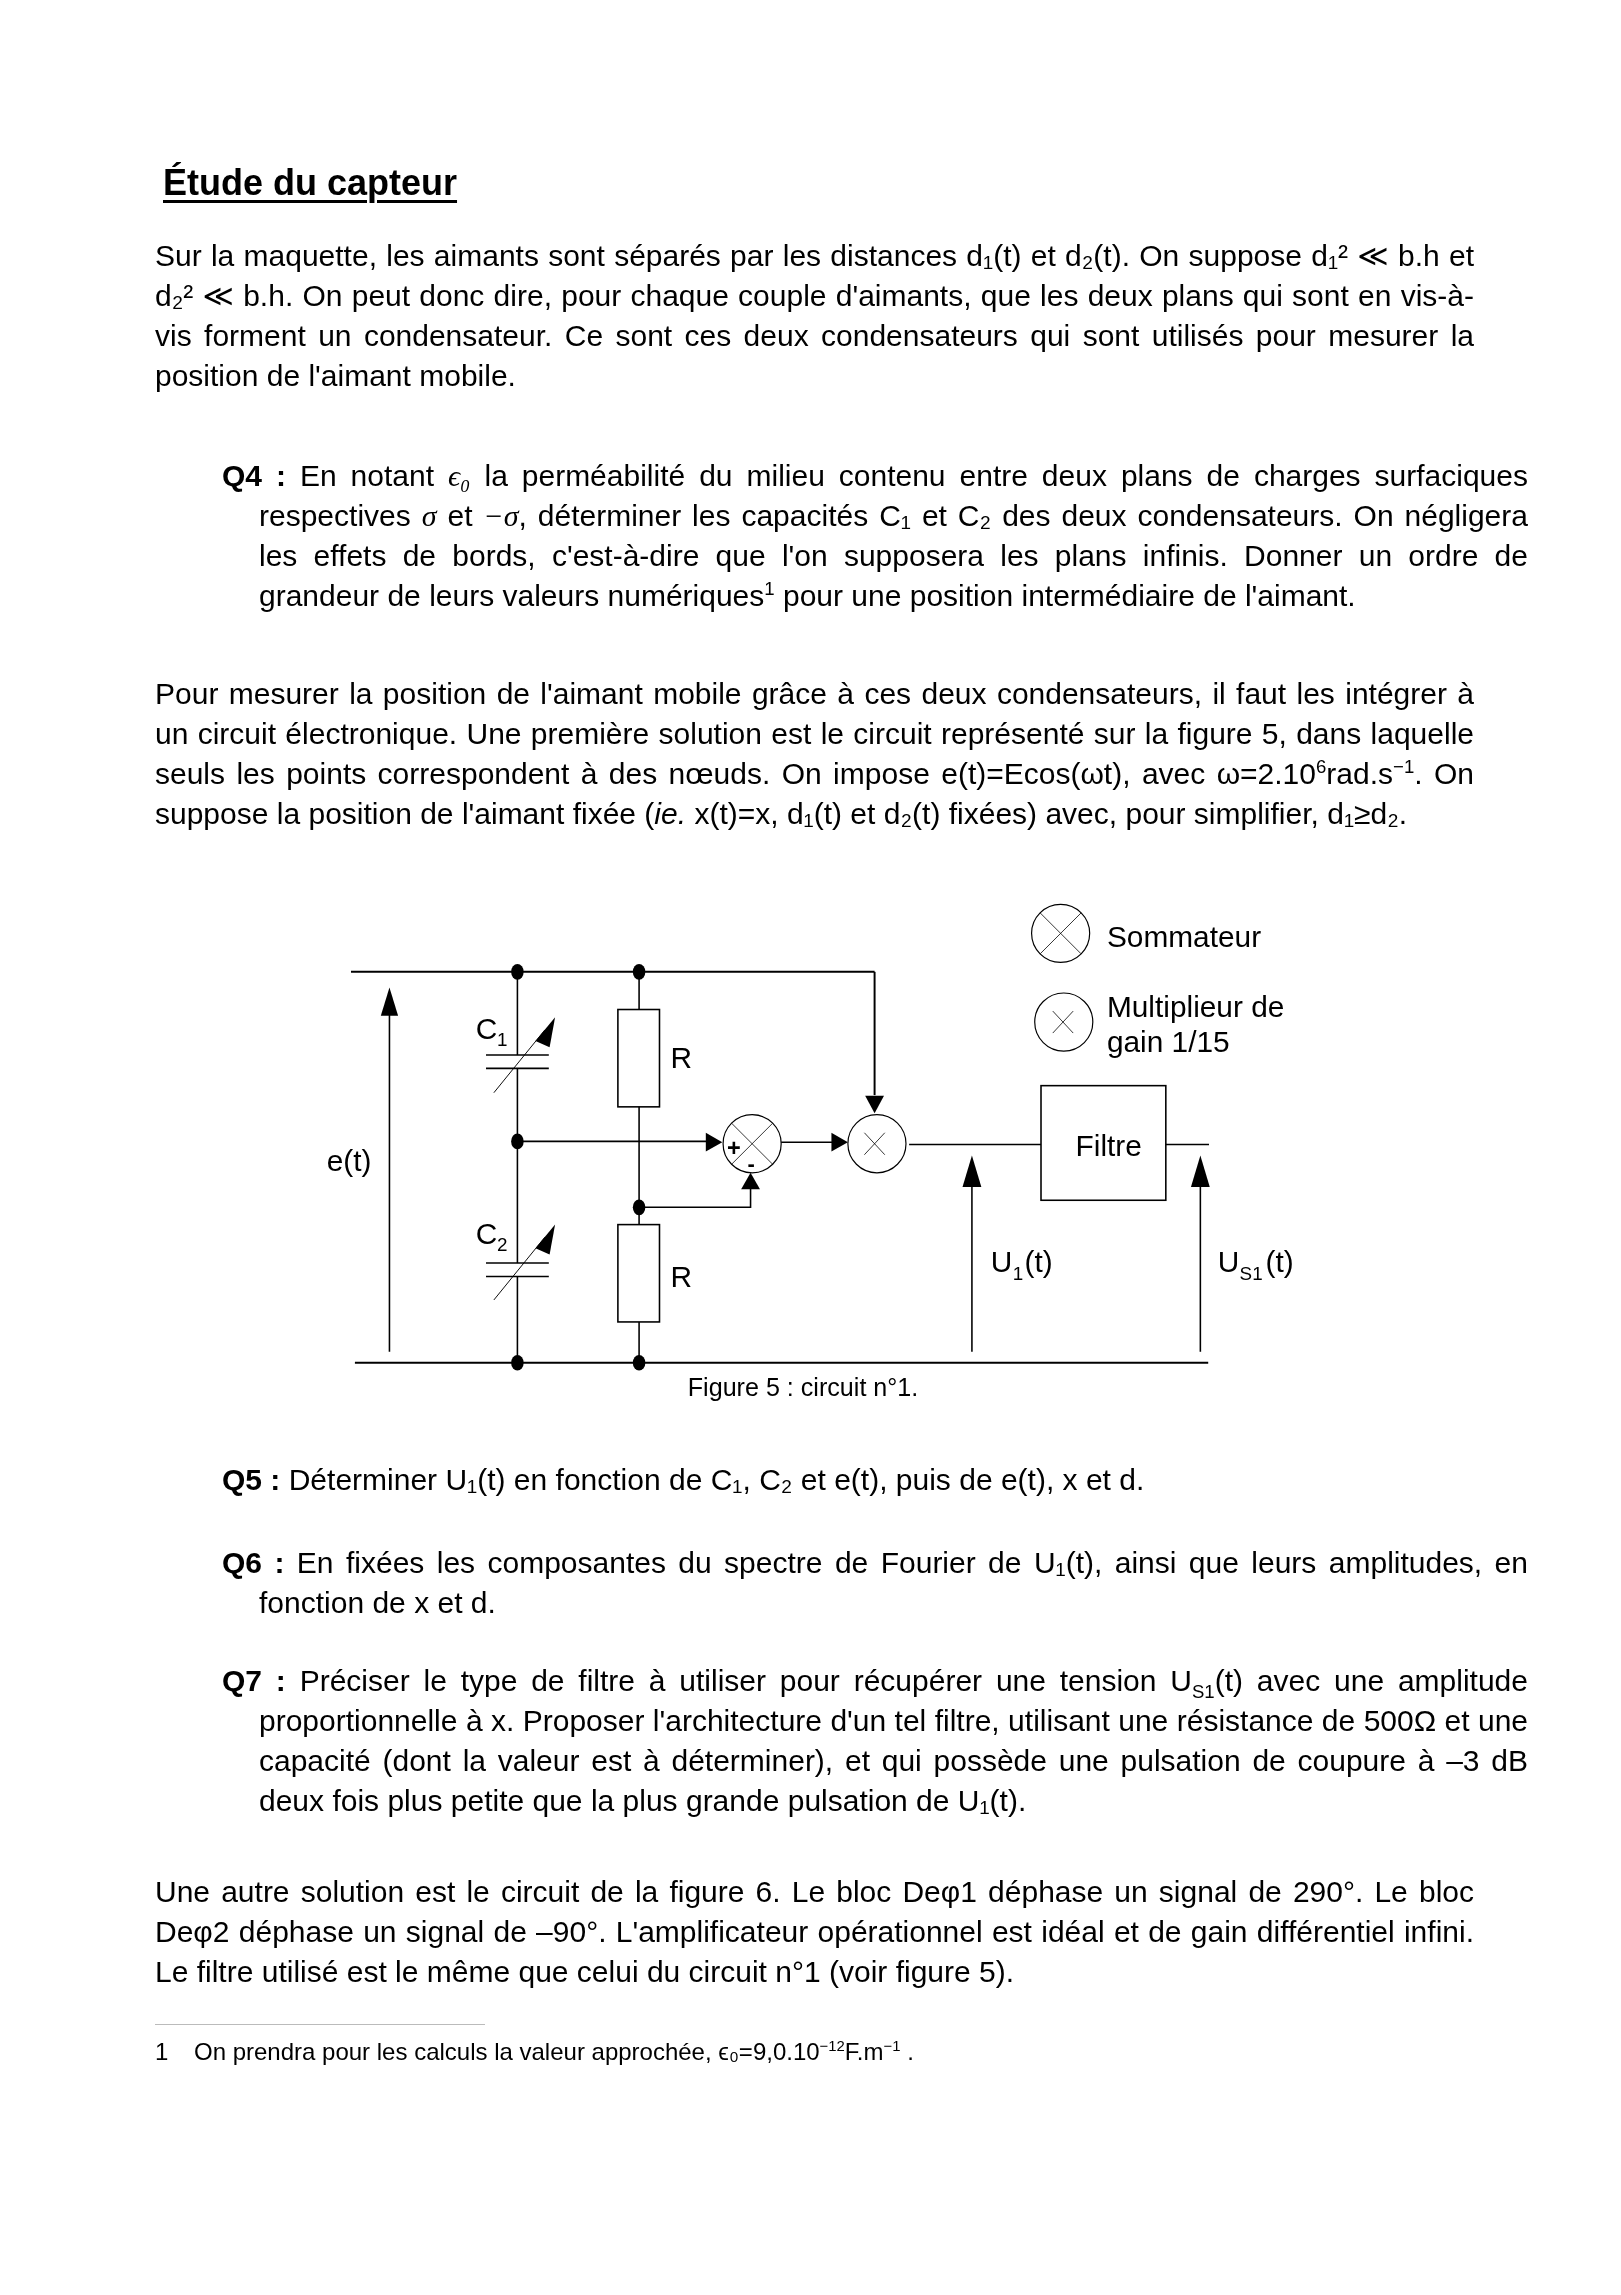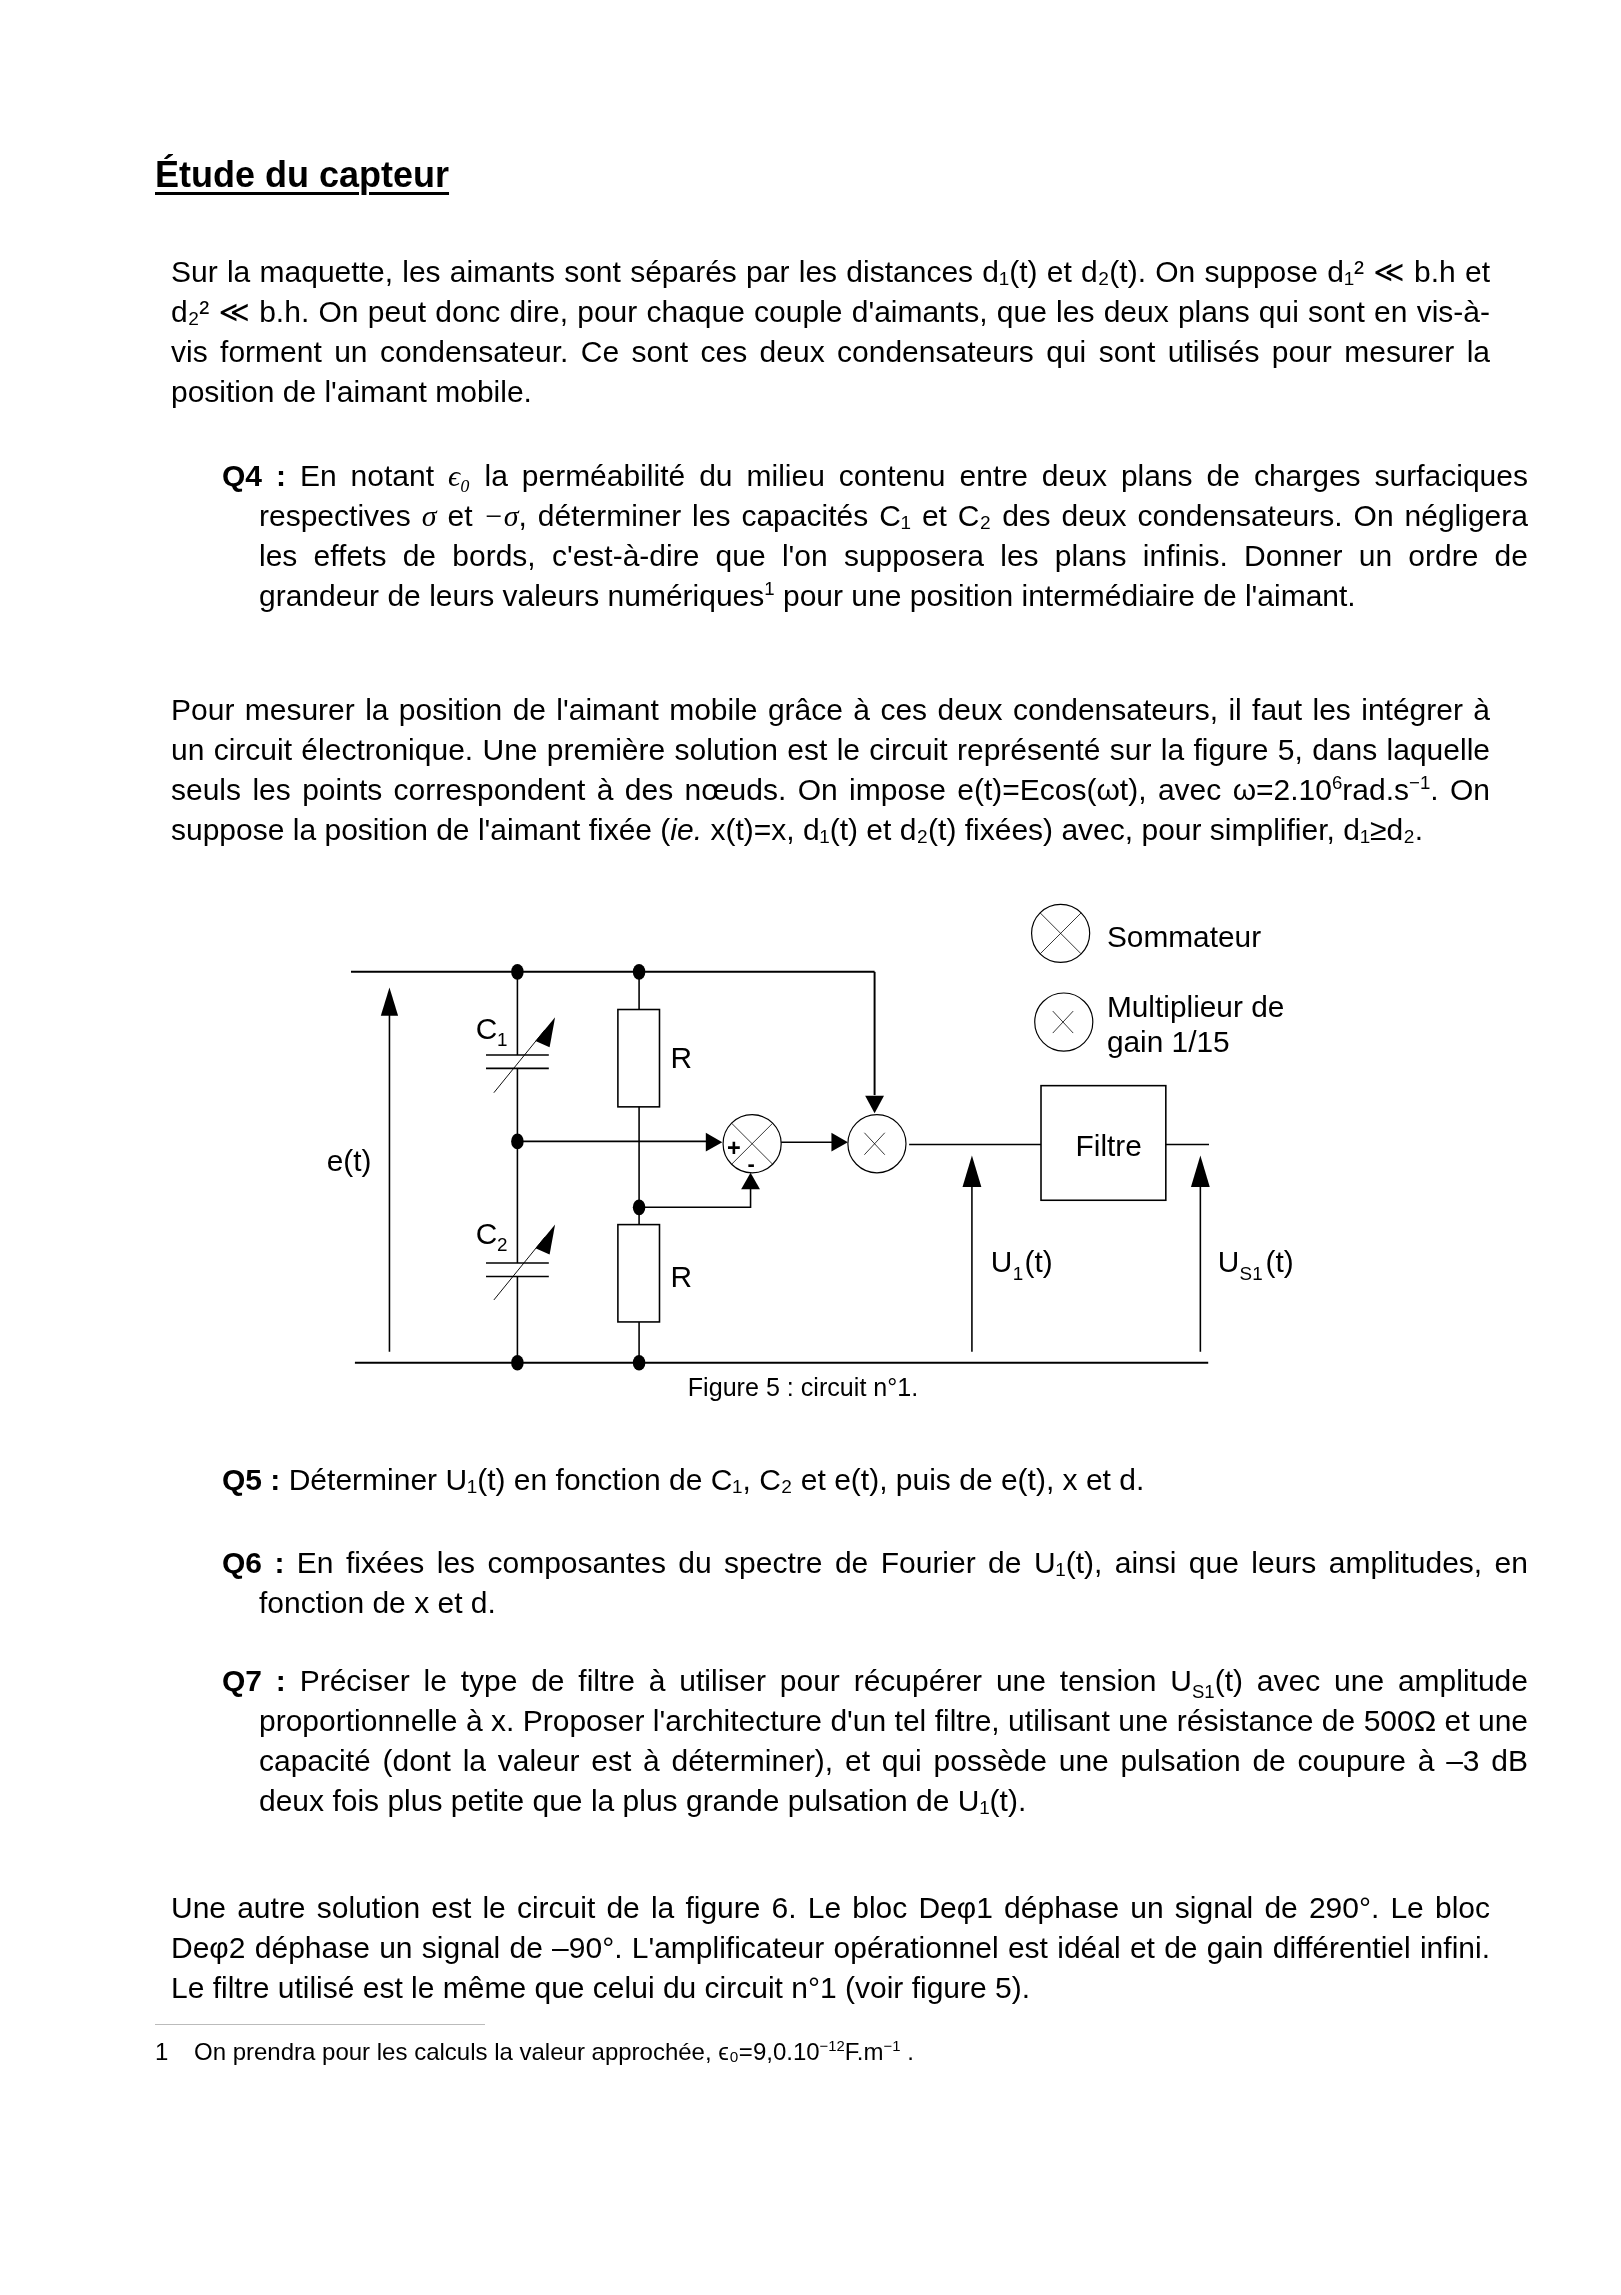--- a/index.html
+++ b/index.html
@@ -1,22 +1,22 @@
 <!DOCTYPE html>
 <html style="font-size:12.6px"><head>
 <meta charset="utf-8">
 <style>
   html, body { margin: 0; padding: 0; background: #ffffff; }
   body { width: 1622px; height: 2295px; position: relative; overflow: hidden;
          font-family: "Liberation Sans", sans-serif; color: #000; }
   .page { position: absolute; left: 0; top: 0; width: 1622px; height: 2295px; }
   .title { position: absolute; left: 155px; top: 154px; font-size: 36px; font-weight: bold;
-           text-decoration: underline; text-decoration-thickness: 3.1px; text-underline-offset: 4.7px; margin: 0; }
+           text-decoration: underline; text-decoration-thickness: 3.1px; text-underline-offset: 4.7px; margin: 8px; }
   .para { position: absolute; left: 155px; width: 1319px; font-size: 30px; line-height: 40px;
-          text-align: justify; margin: 16px; }
+          text-align: justify; margin: 0; }
   .q { position: absolute; left: 206px; width: 1269px; font-size: 30px; line-height: 40px;
        text-align: justify; margin: 16px; padding-left: 37px; text-indent: -37px; }
   .q b { font-weight: bold; }
   .m { font-family: "Liberation Sans", sans-serif; }
   .mi { font-family: "Liberation Serif", serif; font-style: italic; }
   sub, sup { font-size: 62%; line-height: 0; }
   .fnrule { position: absolute; left: 155px; top: 2024px; width: 330px; height: 0;
             border-top: 1.6px solid #bbb; }
   .footnote { position: absolute; left: 155px; top: 2036px; font-size: 24px; line-height: 31px; }
   .footnote .num { display: inline-block; width: 39px; }

